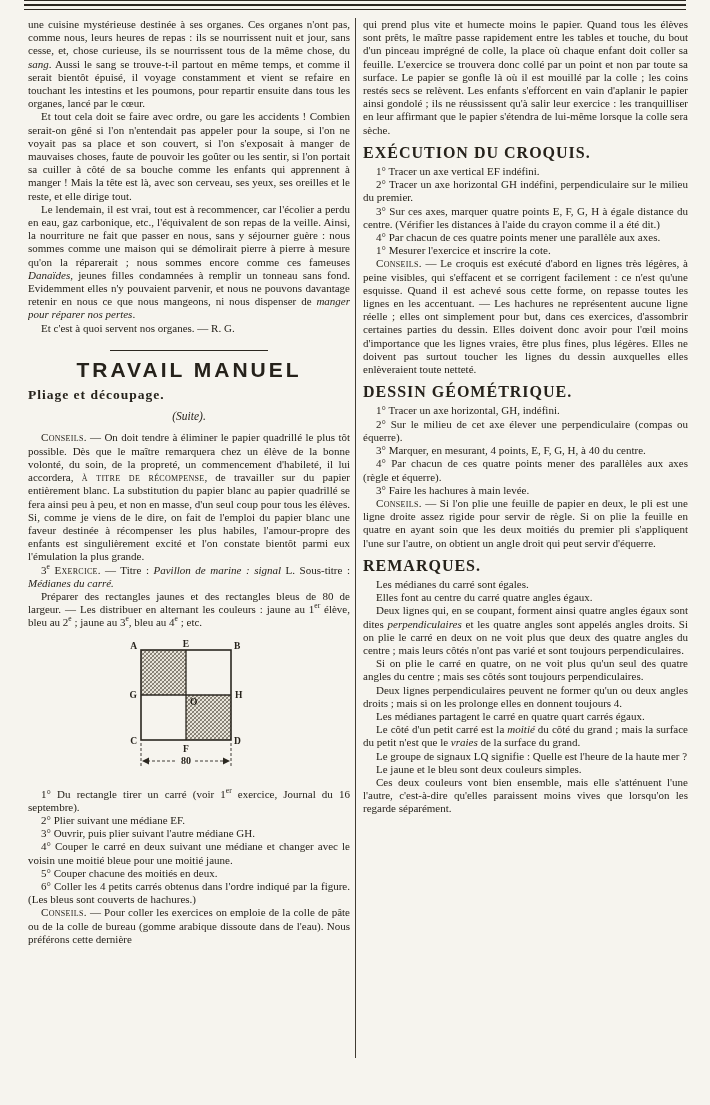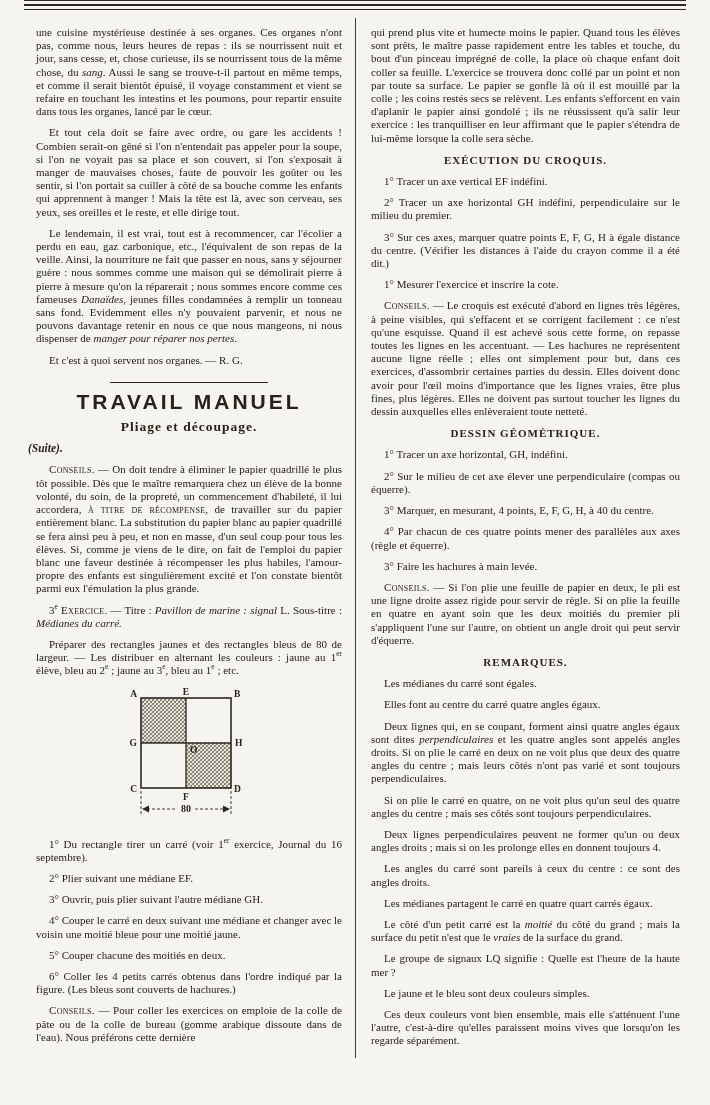--- a/index.html
+++ b/index.html
@@ -13,31 +13,31 @@
   .page{width:710px;height:1105px;position:relative;}
   .double-rule{height:3px;border-top:1.4px solid #2b2720;border-bottom:1px solid #2b2720;margin:0 24px;}
   .page-header{position:relative;margin:0 24px;padding:6px 0 5px;}
   .page-number{position:absolute;left:6px;top:6px;font-weight:bold;font-size:14px;letter-spacing:1px;}
   .journal-title{text-align:center;font-weight:bold;font-size:15px;letter-spacing:2px;word-spacing:5px;}
   .content{display:flex;align-items:stretch;margin:8px 22px 0 28px;height:1040px;overflow:hidden;}
   .col{width:322px;text-align:justify;font-size:11px;line-height:13.2px;}
   .col-left{padding-right:5px;}
   .col-right{padding-left:7px;flex:1;}
   .col-divider{width:1px;background:#403b32;align-self:stretch;}
-  p{margin:8px;text-indent:13px;}
+  p{margin:0;text-indent:13px;}
   p.noindent{text-indent:0;}
   .i{font-style:italic;}
   .sc{font-variant:small-caps;letter-spacing:0.3px;}
   .sup{vertical-align:super;font-size:7.5px;line-height:0;}
   .sep-rule{width:158px;border:none;border-top:1.5px solid #2b2720;margin:15px auto 12px;}
   .article-title{text-align:center;text-indent:0;font-family:"Liberation Sans","DejaVu Sans",sans-serif;
     font-weight:bold;font-size:21px;letter-spacing:3px;margin:12px 0 12px;}
-  .article-subtitle{text-align:center;text-indent:0;font-weight:bold;font-size:13.5px;letter-spacing:1px;margin:0 0 9px;}
-  .suite-line{text-indent:0;font-style:italic;font-size:11.5px;margin:0 0 8px;font-weight:bold;}
-  .sec-head{text-align:center;text-indent:0;font-weight:bold;font-size:11px;letter-spacing:1px;margin:9px 0 6px;}
+  .article-subtitle{text-align:left;text-indent:0;font-weight:bold;font-size:13.5px;letter-spacing:1px;margin:0 0 9px;}
+  .suite-line{text-align:center;text-indent:0;font-style:italic;font-size:11.5px;margin:0 0 8px;}
+  .sec-head{text-indent:0;font-weight:bold;font-size:16px;letter-spacing:1px;margin:9px 0 6px;}
   .figure-wrap{display:flex;justify-content:center;margin:10px 0 6px;}
   .signature{text-align:right;text-indent:0;font-variant:small-caps;letter-spacing:0.5px;padding-right:16px;margin-top:2px;}
   svg text{font-family:"Liberation Serif","DejaVu Serif",serif;font-weight:bold;font-size:9.5px;fill:#26221b;}
   svg .dim-label{font-size:10px;font-weight:bold;}
 </style>
 </head>
 <body>
 
 <div class="page">
 
@@ -55,21 +55,21 @@
       <p>Et c'est à quoi servent nos organes. — R. G.</p>
 
       <hr class="sep-rule">
 
       <p class="article-title">TRAVAIL MANUEL</p>
       <p class="article-subtitle">Pliage et découpage.</p>
       <p class="suite-line">(Suite).</p>
 
       <p><span class="sc">Conseils.</span><span> — On doit tendre à éliminer le papier quadrillé le plus tôt possible. Dès que le maître remarquera chez un élève de la bonne volonté, du soin, de la propreté, un commencement d'habileté, il lui accordera, </span><span class="sc">à titre de récompense</span><span>, de travailler sur du papier entièrement blanc. La substitution du papier blanc au papier quadrillé se fera ainsi peu à peu, et non en masse, d'un seul coup pour tous les élèves. Si, comme je viens de le dire, on fait de l'emploi du papier blanc une faveur destinée à récompenser les plus habiles, l'amour-propre des enfants est singulièrement excité et l'on constate bientôt parmi eux l'émulation la plus grande.</span></p>
       <p><span>3</span><span class="sup">e</span><span> </span><span class="sc">Exercice</span><span>. — Titre : </span><span class="i">Pavillon de marine : signal</span><span> L. Sous-titre : </span><span class="i">Médianes du carré.</span></p>
-      <p><span>Préparer des rectangles jaunes et des rectangles bleus de 80 de largeur. — Les distribuer en alternant les couleurs : jaune au 1</span><span class="sup">er</span><span> élève, bleu au 2</span><span class="sup">e</span><span> ; jaune au 3</span><span class="sup">e</span><span>, bleu au 1</span><span class="sup">e</span><span> ; etc.</span></p>
+      <p><span>Préparer des rectangles jaunes et des rectangles bleus de 80 de largeur. — Les distribuer en alternant les couleurs : jaune au 1</span><span class="sup">er</span><span> élève, bleu au 2</span><span class="sup">e</span><span> ; jaune au 3</span><span class="sup">e</span><span>, bleu au 4</span><span class="sup">e</span><span> ; etc.</span></p>
 
       <div class="figure-wrap">
         <svg width="216" height="142" viewBox="0 0 216 142">
           <defs>
             <pattern id="hatch" width="4" height="4" patternUnits="userSpaceOnUse">
               <rect width="4" height="4" fill="#e8e4da"></rect>
               <path d="M0 4 L4 0 M-1 1 L1 -1 M3 5 L5 3" stroke="#4d4639" stroke-width="0.7"></path>
               <path d="M0 0 L4 4 M-1 3 L1 5 M3 -1 L5 1" stroke="#4d4639" stroke-width="0.5"></path>
             </pattern>
           </defs>
@@ -112,38 +112,38 @@
 
     <div class="col-divider"></div>
 
     <div class="col col-right">
       <p class="noindent">qui prend plus vite et humecte moins le papier. Quand tous les élèves sont prêts, le maître passe rapidement entre les tables et touche, du bout d'un pinceau imprégné de colle, la place où chaque enfant doit coller sa feuille. L'exercice se trouvera donc collé par un point et non par toute sa surface. Le papier se gonfle là où il est mouillé par la colle ; les coins restés secs se relèvent. Les enfants s'efforcent en vain d'aplanir le papier ainsi gondolé ; ils ne réussissent qu'à salir leur exercice : les tranquilliser en leur affirmant que le papier s'étendra de lui-même lorsque la colle sera sèche.</p>
 
       <p class="sec-head">EXÉCUTION DU CROQUIS.</p>
       <p>1° Tracer un axe vertical EF indéfini.</p>
       <p>2° Tracer un axe horizontal GH indéfini, perpendiculaire sur le milieu du premier.</p>
       <p>3° Sur ces axes, marquer quatre points E, F, G, H à égale distance du centre. (Vérifier les distances à l'aide du crayon comme il a été dit.)</p>
+      <p>4° Par chacun de ces quatre points mener une parallèle aux axes.</p>
       <p>1° Mesurer l'exercice et inscrire la cote.</p>
       <p><span class="sc">Conseils.</span><span> — Le croquis est exécuté d'abord en lignes très légères, à peine visibles, qui s'effacent et se corrigent facilement : ce n'est qu'une esquisse. Quand il est achevé sous cette forme, on repasse toutes les lignes en les accentuant. — Les hachures ne représentent aucune ligne réelle ; elles ont simplement pour but, dans ces exercices, d'assombrir certaines parties du dessin. Elles doivent donc avoir pour l'œil moins d'importance que les lignes vraies, être plus fines, plus légères. Elles ne doivent pas surtout toucher les lignes du dessin auxquelles elles enlèveraient toute netteté.</span></p>
 
       <p class="sec-head">DESSIN GÉOMÉTRIQUE.</p>
       <p>1° Tracer un axe horizontal, GH, indéfini.</p>
       <p>2° Sur le milieu de cet axe élever une perpendiculaire (compas ou équerre).</p>
       <p>3° Marquer, en mesurant, 4 points, E, F, G, H, à 40 du centre.</p>
       <p>4° Par chacun de ces quatre points mener des parallèles aux axes (règle et équerre).</p>
       <p>3° Faire les hachures à main levée.</p>
       <p><span class="sc">Conseils.</span><span> — Si l'on plie une feuille de papier en deux, le pli est une ligne droite assez rigide pour servir de règle. Si on plie la feuille en quatre en ayant soin que les deux moitiés du premier pli s'appliquent l'une sur l'autre, on obtient un angle droit qui peut servir d'équerre.</span></p>
 
       <p class="sec-head">REMARQUES.</p>
       <p>Les médianes du carré sont égales.</p>
       <p>Elles font au centre du carré quatre angles égaux.</p>
       <p><span>Deux lignes qui, en se coupant, forment ainsi quatre angles égaux sont dites </span><span class="i">perpendiculaires</span><span> et les quatre angles sont appelés angles droits. Si on plie le carré en deux on ne voit plus que deux des quatre angles du centre ; mais leurs côtés n'ont pas varié et sont toujours perpendiculaires.</span></p>
       <p>Si on plie le carré en quatre, on ne voit plus qu'un seul des quatre angles du centre ; mais ses côtés sont toujours perpendiculaires.</p>
       <p>Deux lignes perpendiculaires peuvent ne former qu'un ou deux angles droits ; mais si on les prolonge elles en donnent toujours 4.</p>
-      <p>Les angles du carré sont pareils à ceux du centre : ce sont des angles droits.</p>
       <p>Les médianes partagent le carré en quatre quart carrés égaux.</p>
       <p><span>Le côté d'un petit carré est la </span><span class="i">moitié</span><span> du côté du grand ; mais la surface du petit n'est que le </span><span class="i">vraies</span><span> de la surface du grand.</span></p>
       <p>Le groupe de signaux LQ signifie : Quelle est l'heure de la haute mer ?</p>
 
       <p>Le jaune et le bleu sont deux couleurs simples.</p>
       <p>Ces deux couleurs vont bien ensemble, mais elle s'atténuent l'une l'autre, c'est-à-dire qu'elles paraissent moins vives que lorsqu'on les regarde séparément.</p>
 
     </div>
 
   </div>

